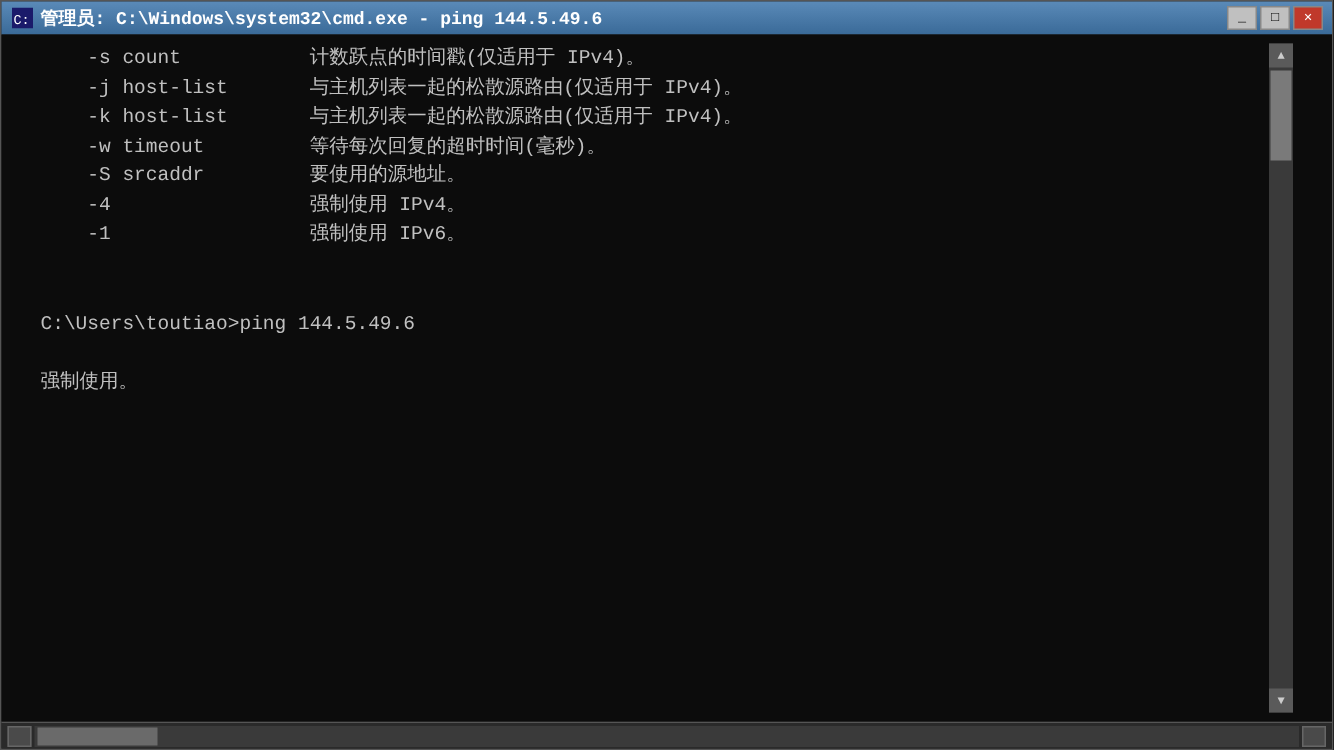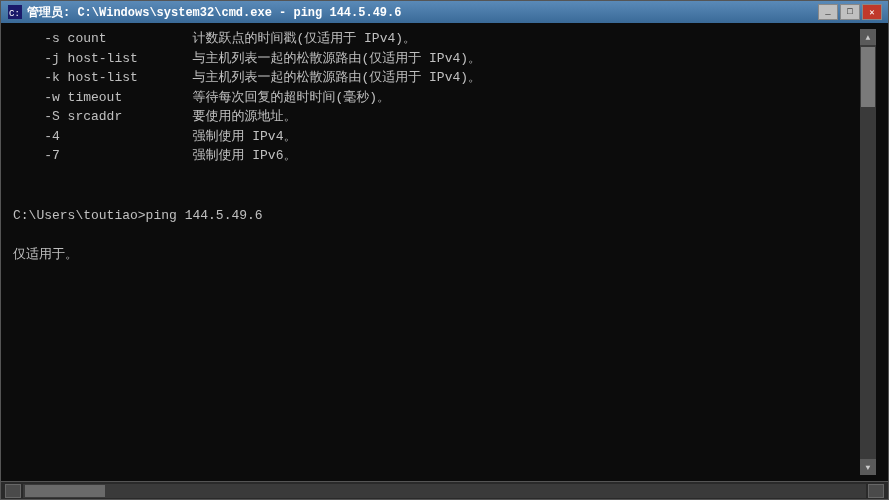--- a/index.html
+++ b/index.html
@@ -78,21 +78,21 @@
 
     .tb-btn.close-btn {
       background: #c0392b;
       color: white;
     }
 
     .console-area {
       flex: 1;
       background: #0c0c0c;
       color: #c0c0c0;
-      padding: 6px 12px;
+      padding: 6px 26px;
       overflow: hidden;
       position: relative;
       display: flex;
       flex-direction: row;
     }
 
     .console-content {
       flex: 1;
       overflow: hidden;
     }
@@ -208,26 +208,26 @@
 
   <div class="console-area">
     <div class="console-content">
 
     <div class="console-line">    -s count           计数跃点的时间戳(仅适用于 IPv4)。</div>
         <div class="console-line">    -j host-list       与主机列表一起的松散源路由(仅适用于 IPv4)。</div>
         <div class="console-line">    -k host-list       与主机列表一起的松散源路由(仅适用于 IPv4)。</div>
         <div class="console-line">    -w timeout         等待每次回复的超时时间(毫秒)。</div>
         <div class="console-line">    -S srcaddr         要使用的源地址。</div>
         <div class="console-line">    -4                 强制使用 IPv4。</div>
-        <div class="console-line">    -7                 强制使用 IPv6。</div>
+        <div class="console-line">    -1                 强制使用 IPv6。</div>
         <div class="console-line empty"></div>
         <div class="console-line empty"></div>
         <div class="console-line">C:\Users\toutiao&gt;ping 144.5.49.6</div>
         <div class="console-line empty"></div>
-        <div class="console-line">仅适用于。</div>
+        <div class="console-line">强制使用。</div>
       </div>
     <div class="scrollbar-vertical">
       <div class="scrollbar-arrow">▲</div>
       <div class="scrollbar-thumb"></div>
       <div class="scrollbar-track"></div>
       <div class="scrollbar-arrow">▼</div>
     </div>
   </div>
 
   <div class="status-bar">

